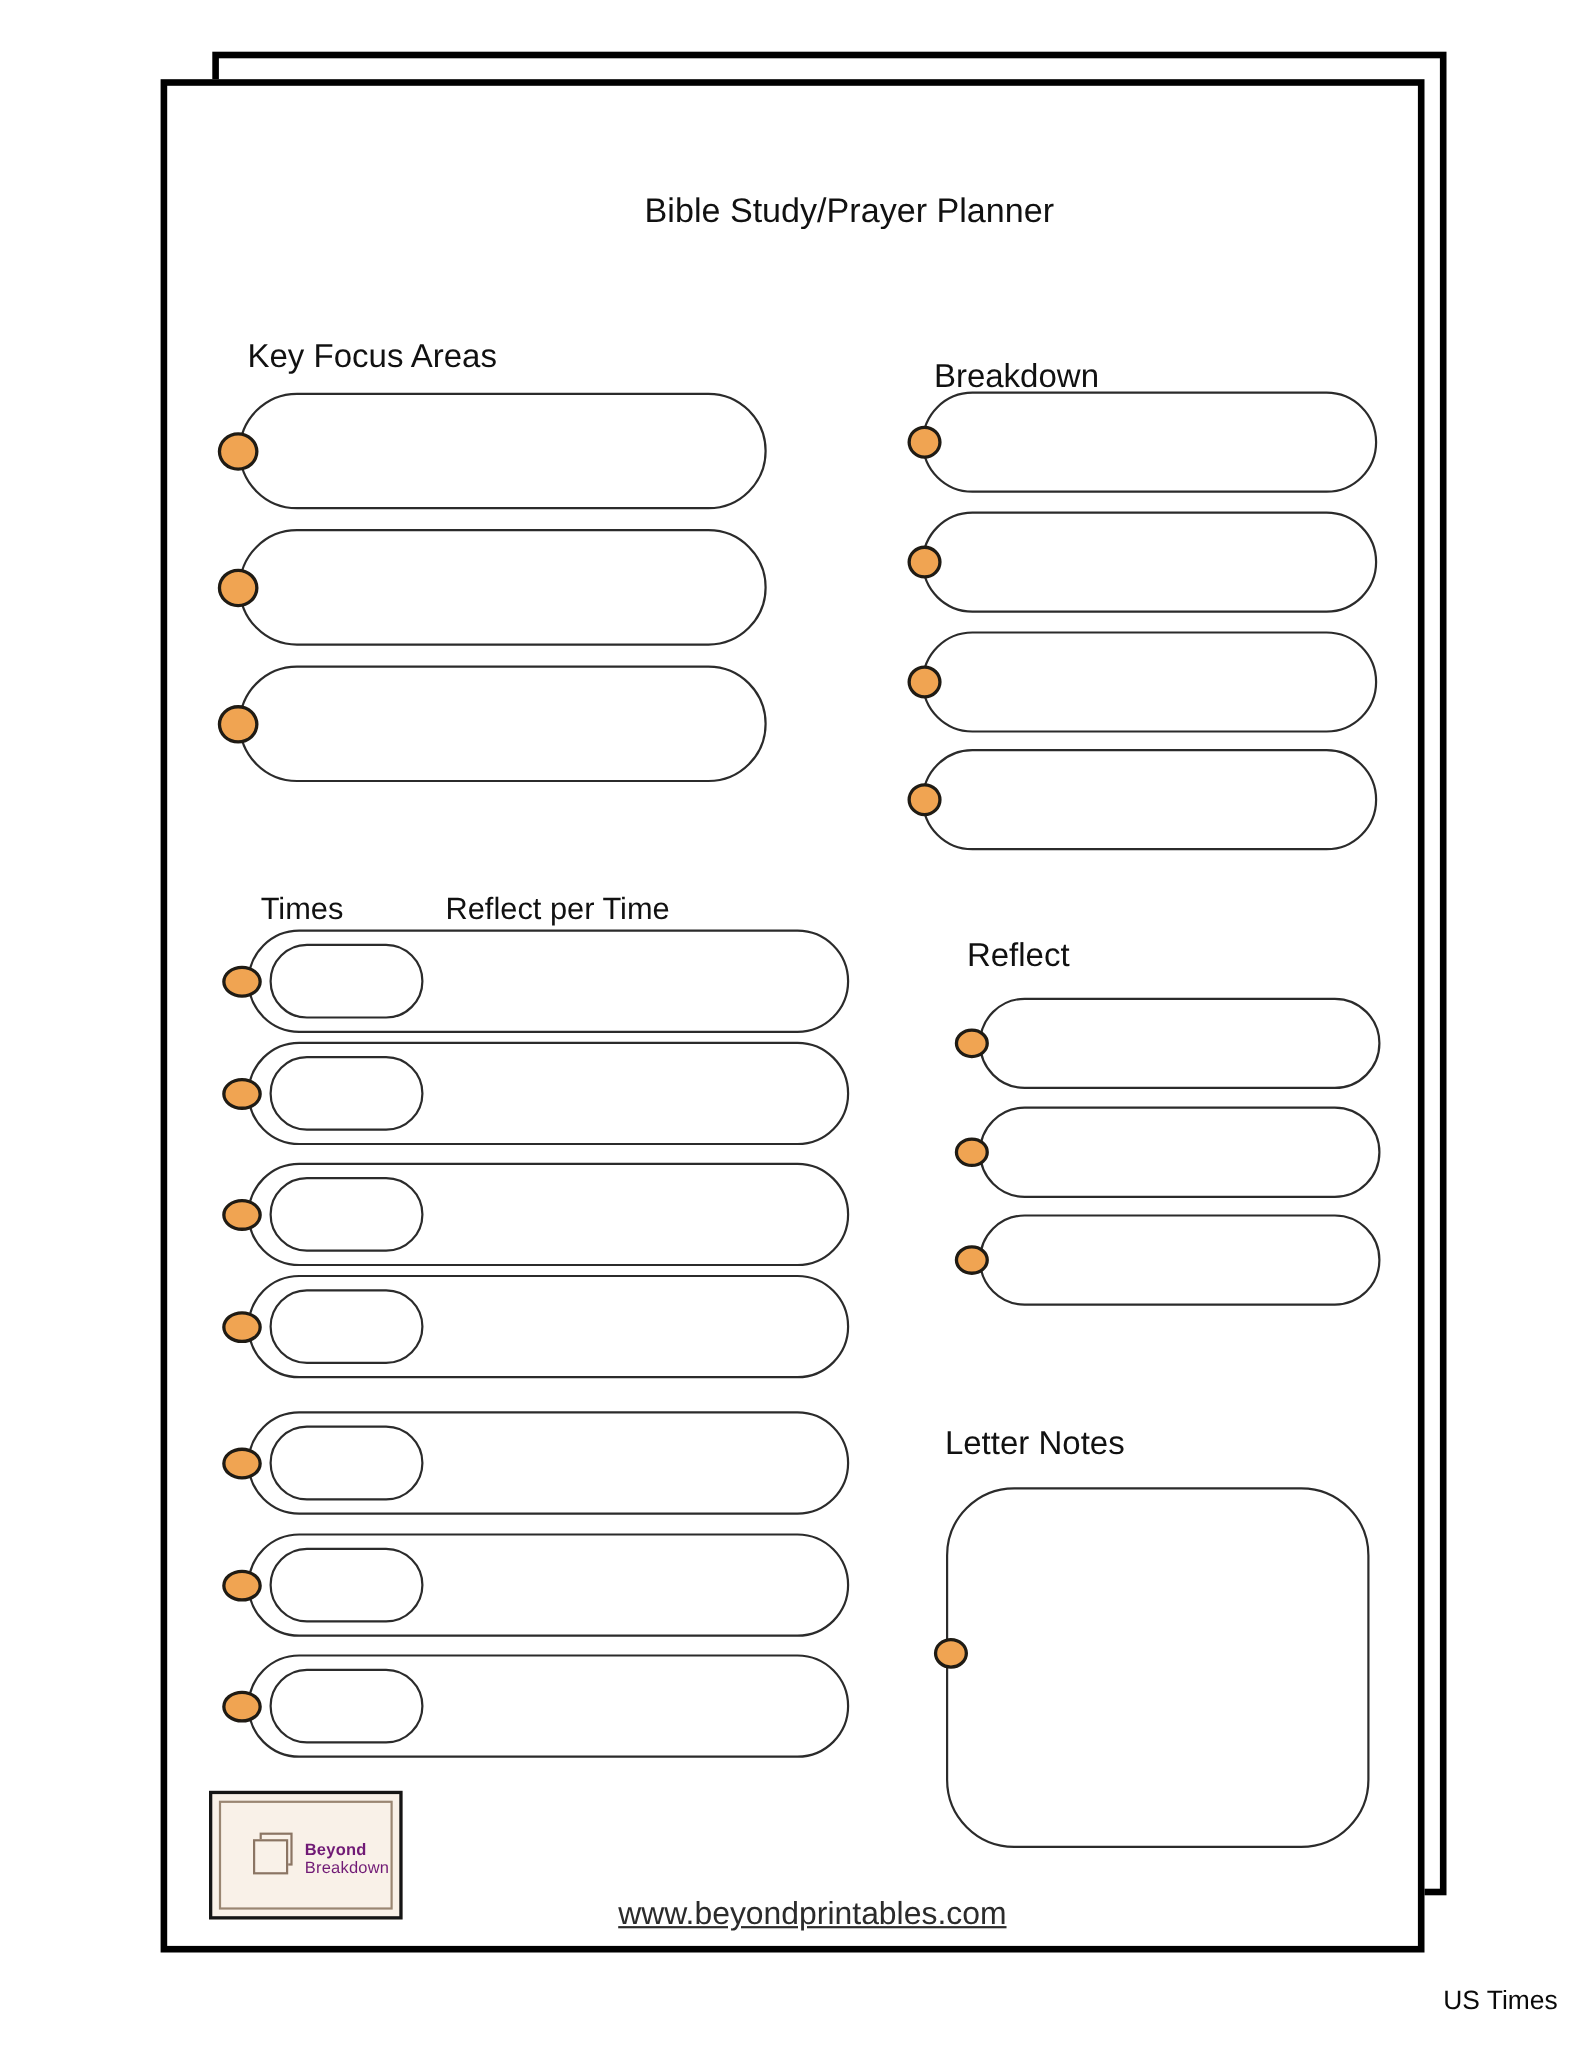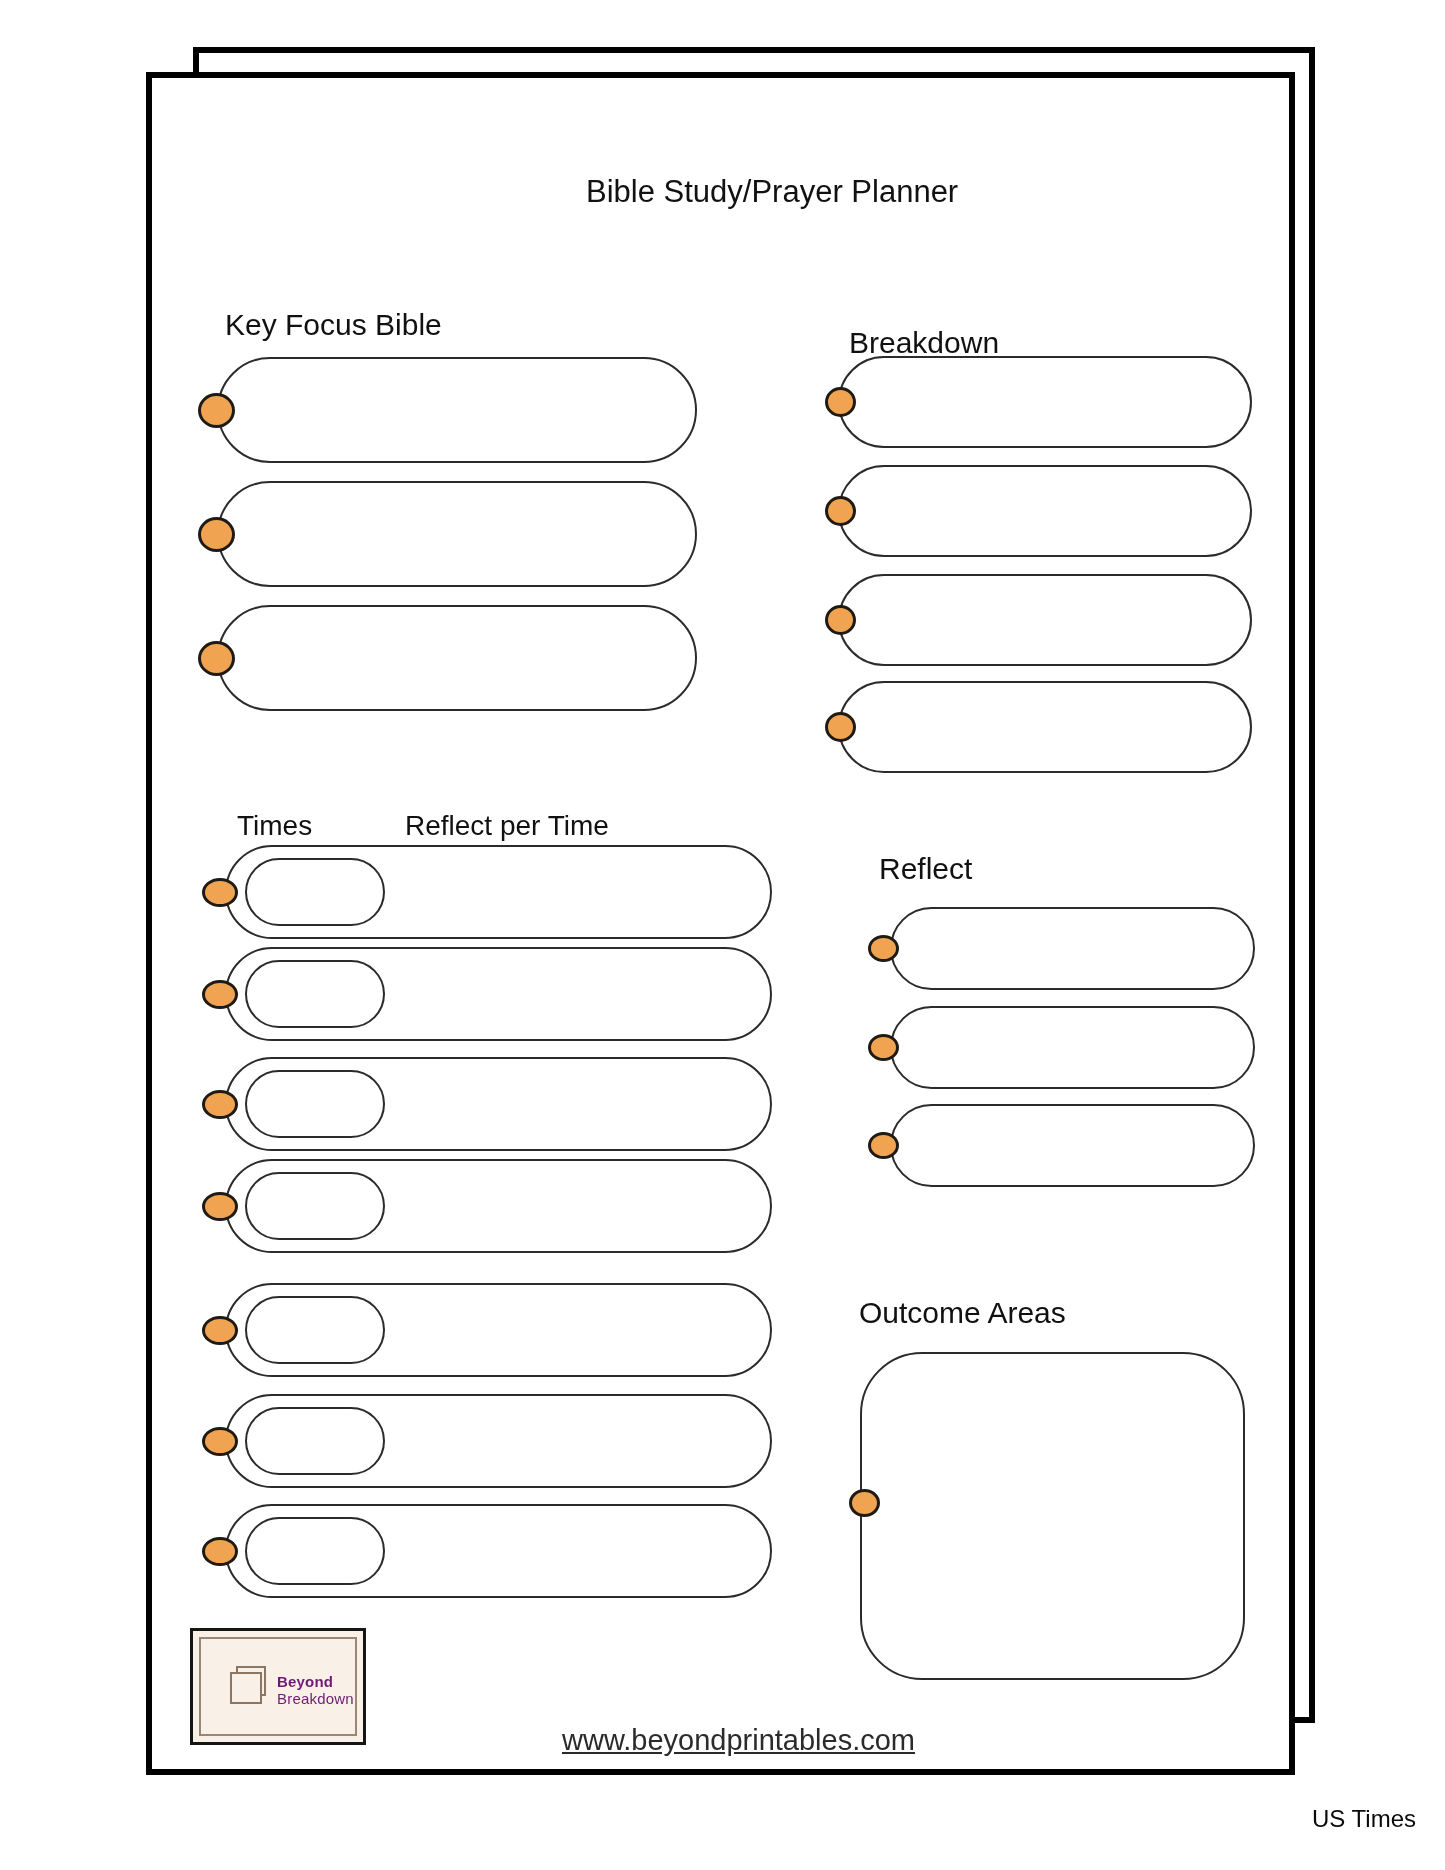--- a/index.html
+++ b/index.html
@@ -36,21 +36,21 @@
 </head>
 <body>
 
 <div class="canvas">
 
   <div class="sheet back"></div>
   <div class="sheet front"></div>
 
   <h1 class="title">Bible Study/Prayer Planner</h1>
 
-  <div class="heading" style="left:225px;top:308px">Key Focus Bible</div>
+  <div class="heading" style="left:225px;top:308px">Key Focus Areas</div>
   <div class="pill" style="left:217px;top:357px;width:480px;height:106px"></div>
   <div class="pill" style="left:217px;top:481px;width:480px;height:106px"></div>
   <div class="pill" style="left:217px;top:605px;width:480px;height:106px"></div>
   <span class="dot" style="left:198px;top:393px;width:37px;height:35px"></span>
   <span class="dot" style="left:198px;top:517px;width:37px;height:35px"></span>
   <span class="dot" style="left:198px;top:641px;width:37px;height:35px"></span>
 
   <div class="heading" style="left:849px;top:326px">Breakdown</div>
   <div class="pill" style="left:838px;top:356px;width:414px;height:92px"></div>
   <div class="pill" style="left:838px;top:465px;width:414px;height:92px"></div>
@@ -93,21 +93,21 @@
   <span class="dot" style="left:202px;top:1537px;width:36px;height:29px"></span>
 
   <div class="heading" style="left:879px;top:852px">Reflect</div>
   <div class="pill" style="left:890px;top:907px;width:365px;height:83px"></div>
   <div class="pill" style="left:890px;top:1006px;width:365px;height:83px"></div>
   <div class="pill" style="left:890px;top:1104px;width:365px;height:83px"></div>
   <span class="dot" style="left:868px;top:935px;width:31px;height:27px"></span>
   <span class="dot" style="left:868px;top:1034px;width:31px;height:27px"></span>
   <span class="dot" style="left:868px;top:1132px;width:31px;height:27px"></span>
 
-  <div class="heading" style="left:859px;top:1296px">Outcome Areas</div>
+  <div class="heading" style="left:859px;top:1296px">Letter Notes</div>
   <div class="obox" style="left:860px;top:1352px;width:385px;height:328px"></div>
   <span class="dot" style="left:849px;top:1489px;width:31px;height:28px"></span>
 
   <div class="logo">
     <div class="inner"></div>
     <div class="icon">
       <span class="sq-back"></span>
       <span class="sq-front"></span>
     </div>
     <div class="brand">

